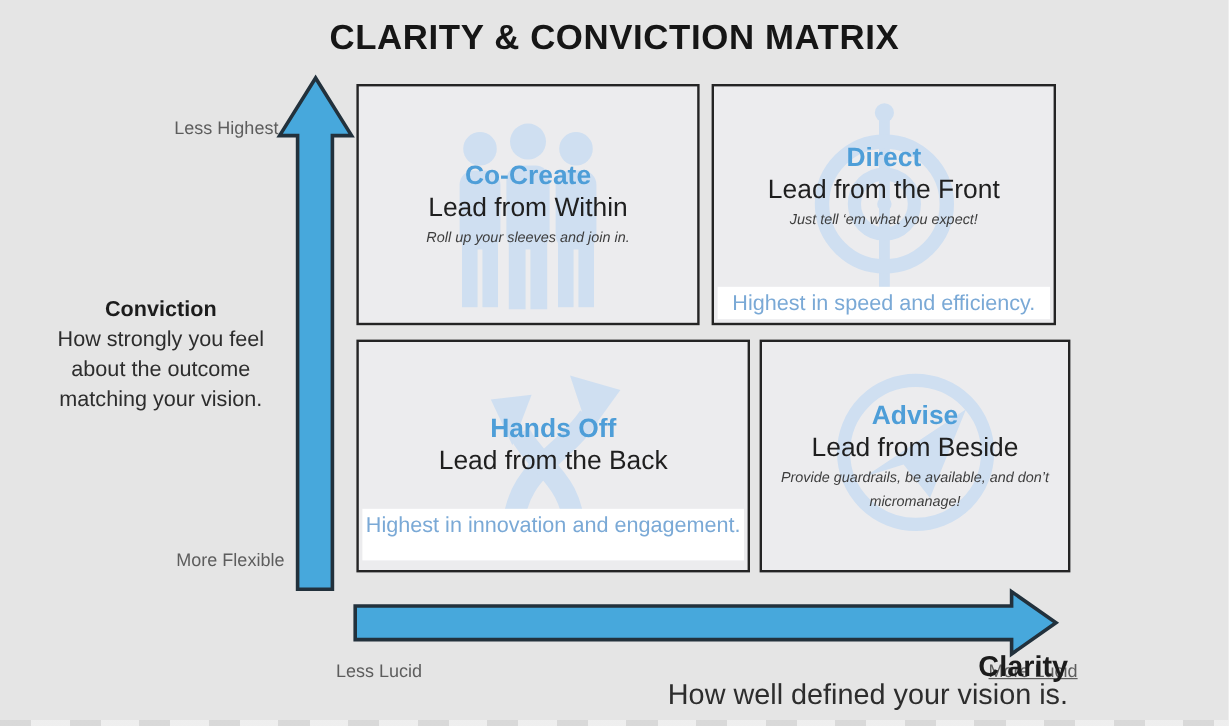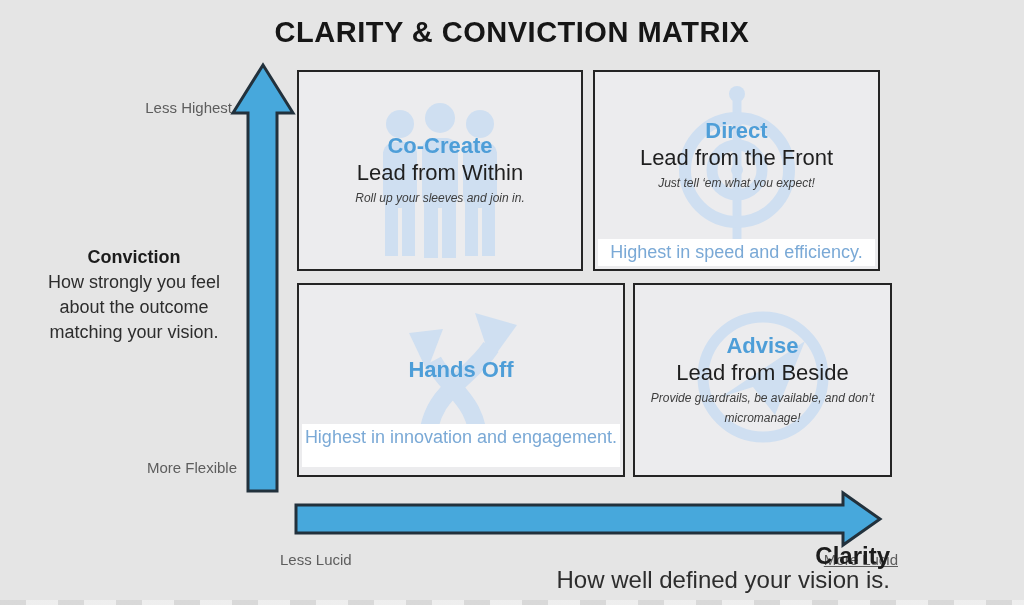--- a/index.html
+++ b/index.html
@@ -142,20 +142,21 @@
 
   <div class="quad q-bl">
     <svg class="q-icon i-bl" width="172" height="150" viewBox="0 0 172 150">
       <path class="icon-stroke" d="M52,150 C52,92 92,84 116,48" stroke-width="18"></path>
       <polygon class="icon-fill" points="100,14 142,26 116,62"></polygon>
       <path class="icon-stroke" d="M104,150 C104,100 74,92 58,62" stroke-width="18"></path>
       <polygon class="icon-fill" points="34,34 68,30 52,72"></polygon>
     </svg>
     <div class="q-content">
       <div class="q-title">Hands Off</div>
+      <div class="q-sub">Lead from the Back</div>
     </div>
     <div class="q-note note-bl">Highest in innovation and engagement.</div>
   </div>
 
   <div class="quad q-br">
     <svg class="q-icon i-br" width="160" height="162" viewBox="0 0 160 162">
       <circle class="icon-stroke" cx="80" cy="80" r="60" stroke-width="11"></circle>
       <polygon class="icon-fill" points="38,100 122,44 92,118 70,90"></polygon>
     </svg>
     <div class="q-content">

